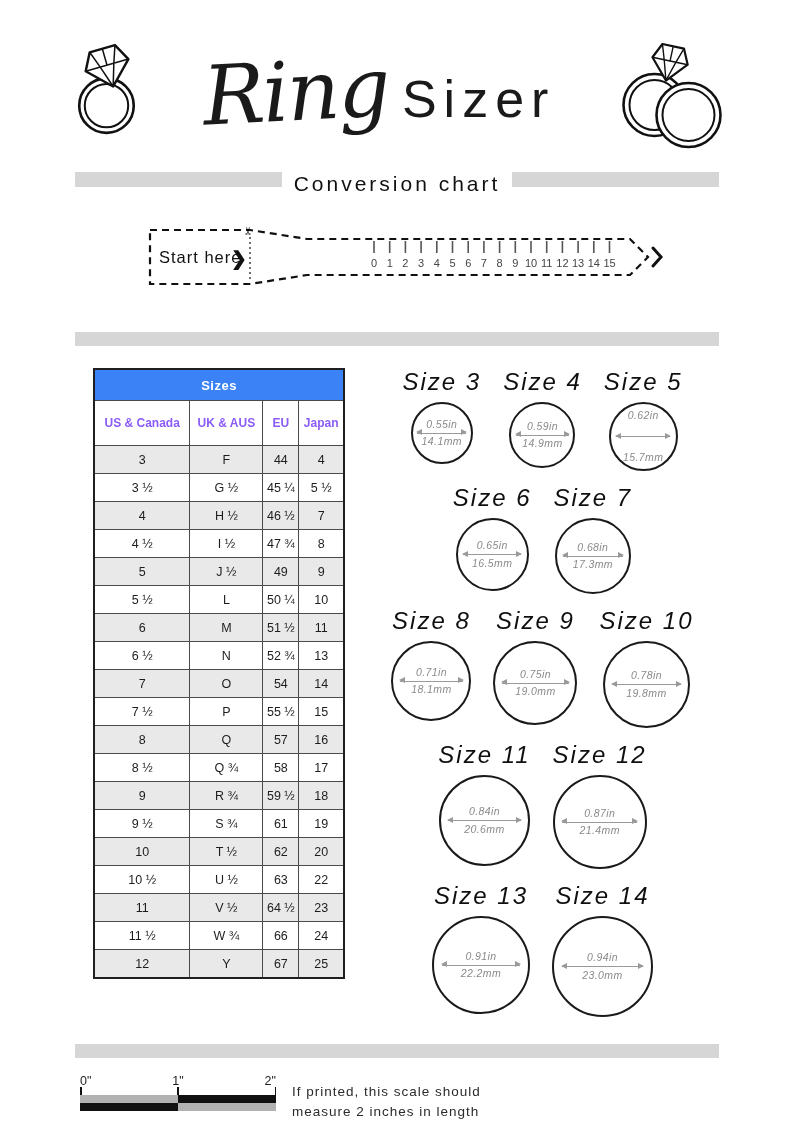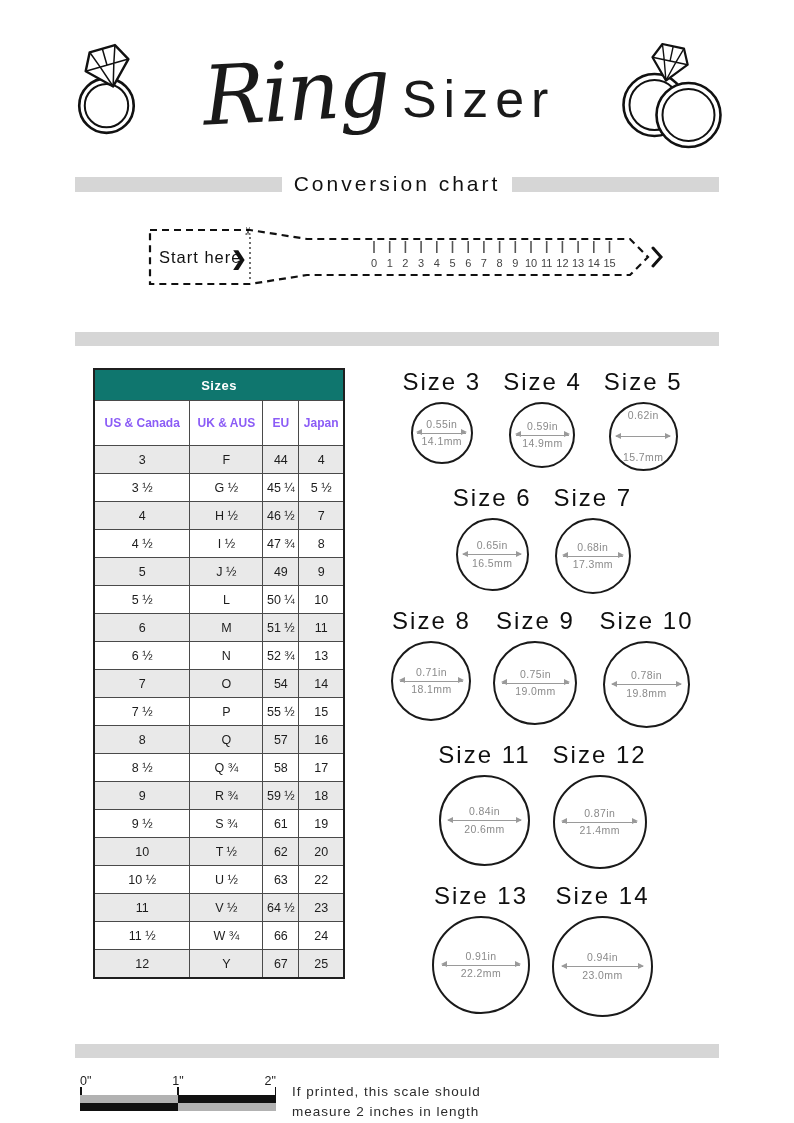--- a/index.html
+++ b/index.html
@@ -8,50 +8,50 @@
 
   
   .header{display:flex;align-items:center;justify-content:space-between;
           padding:26px 66px 0 70px;height:128px;}
   .title-wrap{display:flex;align-items:center;gap:14px;margin-top:4px;}
   .title-script{font-family:"DejaVu Serif",serif;font-style:italic;font-weight:400;
                 font-size:82px;line-height:.9;letter-spacing:-2px;transform:rotate(-3deg);}
   .title-rest{font-size:52px;letter-spacing:7px;margin-top:14px;font-weight:400;}
 
   
-  .subtitle-row{display:flex;align-items:center;gap:12px;margin:18px 75px 0 75px;}
+  .subtitle-row{display:flex;gap:12px;margin:18px 75px 0 75px;}
   .subtitle-bar{flex:1;height:15px;background:#d6d6d6;}
   .subtitle-text{font-size:21px;letter-spacing:3px;white-space:nowrap;color:#111;}
 
   
   .sizer-wrap{margin:24px 0 0 145px;}
   .sizer-wrap svg text{font-family:"Liberation Sans",sans-serif;}
   .ruler-num{font-size:11px;fill:#444;}
 
   
   .divider{height:14px;background:#d6d6d6;margin:28px 75px 0 75px;}
   .divider.bottom{margin-top:14px;}
 
   
   .main{display:flex;align-items:flex-start;margin:22px 72px 0 93px;}
 
   table.size-table{border-collapse:collapse;width:252px;border:2px solid #1f1f1f;}
   .size-table th,.size-table td{border:1px solid #4a4a4a;text-align:center;padding:0;}
-  .table-title-cell{background:#0f766e;color:#fff;font-size:13px;height:30px;
+  .table-title-cell{background:#3b82f6;color:#fff;font-size:13px;height:30px;
                     font-weight:bold;letter-spacing:.5px;}
   .col-head th{font-size:12px;height:44px;color:#8b5cf6;font-weight:bold;
                line-height:1.25;background:#fff;}
   .size-table tbody td{font-size:12.5px;height:27px;color:#1d1d1d;background:#fff;}
   .size-table tbody tr.alt td{background:#e9e9e9;}
 
   
   .circles{flex:1;padding-left:18px;}
   .circle-row{display:flex;justify-content:center;align-items:flex-start;
               gap:22px;margin-bottom:13px;}
-  .circle-item{display:flex;flex-direction:column;align-items:center;}
+  .circle-item{display:flex;flex-direction:column;align-items:center;font-style:italic;}
   .circle-title{font-size:24px;letter-spacing:2px;color:#0f0f0f;margin-bottom:6px;
                 white-space:nowrap;}
   .size-circle{border:2px solid #1a1a1a;border-radius:50%;box-sizing:border-box;
                display:flex;flex-direction:column;align-items:center;justify-content:center;}
   .dim-text{font-size:10.5px;color:#8a8a8a;letter-spacing:.4px;line-height:1.25;}
   .dim-arrow{position:relative;width:84%;height:1px;background:#9a9a9a;margin:1.5px 0;}
   .dim-arrow::before{content:'';position:absolute;left:-1px;top:-3.5px;width:0;height:0;
       border-top:3.5px solid transparent;border-bottom:3.5px solid transparent;
       border-right:6px solid #9a9a9a;}
   .dim-arrow::after{content:'';position:absolute;right:-1px;top:-3.5px;width:0;height:0;

